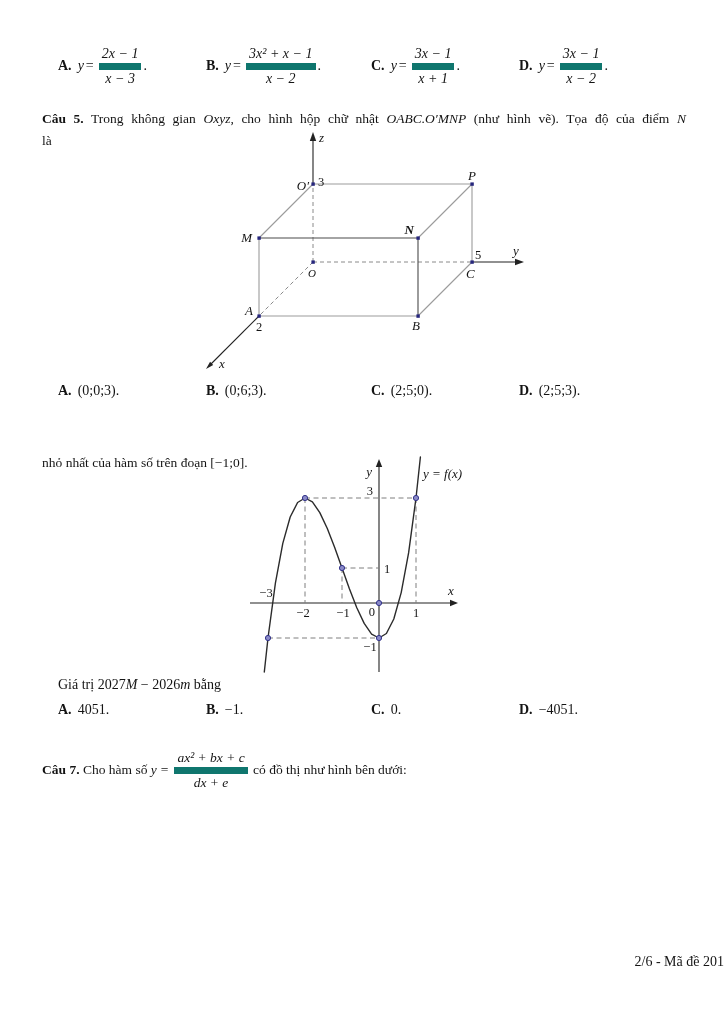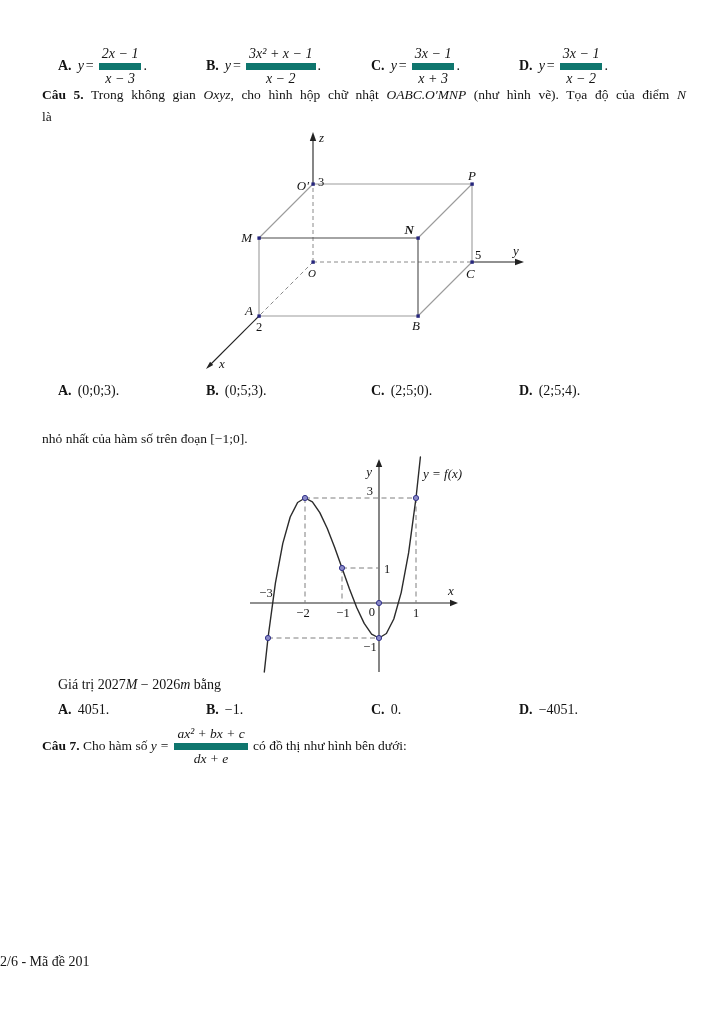--- a/index.html
+++ b/index.html
@@ -6,41 +6,41 @@
   .page{
     position:relative;width:724px;height:1024px;margin:0 auto;
     background:#ffffff;overflow:hidden;
     font-family:"Liberation Serif","DejaVu Serif",serif;
     color:#141414;font-size:13.5px;line-height:1.55;
   }
   .abs{position:absolute;}
   .b{font-weight:bold;}
   .i{font-style:italic;}
   
-  .para{position:absolute;left:42px;width:644px;}
+  .para{position:absolute;left:42px;width:644px;margin-top:24px;}
   .just{text-align:justify;text-align-last:justify;}
   
   .ansrow{position:absolute;left:58px;width:628px;display:flex;font-size:14px;}
   .cell0{width:148px;}
   .cell1{width:165px;}
   .cell2{width:148px;}
   .cell3{flex:1;}
   .lbl{font-weight:bold;margin-right:6px;}
   .mvar{font-style:italic;}
   
   .frac{display:inline-block;vertical-align:middle;text-align:center;
         line-height:1.12;font-style:italic;margin:0 2px;}
   .frac .num{display:block;padding:0 3px 1px 3px;}
   .frac .den{display:block;border-top:7px solid #0f766e;padding:1px 3px 0 3px;}
   .fr-row .cellc{display:flex;align-items:center;}
   .fr-row .meq{margin:0 3px 0 2px;}
-  .q7line{position:absolute;left:42px;width:644px;display:flex;align-items:center;}
+  .q7line{position:absolute;left:42px;width:644px;display:flex;align-items:center;margin-top:24px;}
   .q7line .seg{white-space:pre;}
   svg text{font-family:"Liberation Serif","DejaVu Serif",serif;}
-  .footer{position:absolute;top:951px;left:0;width:724px;text-align:left;font-size:14px;}
+  .footer{position:absolute;top:951px;left:0;width:724px;text-align:right;font-size:14px;}
 </style>
 </head>
 <body>
 
 <div class="page">
 
   <div class="ansrow fr-row" style="top:44px;height:44px;">
     <div class="cell0 cellc">
       <span class="lbl">A.</span>
       <span class="mvar">y</span>
@@ -60,21 +60,21 @@
         <span class="den">x − 2</span>
       </span>
       <span>.</span>
     </div>
     <div class="cell2 cellc">
       <span class="lbl">C.</span>
       <span class="mvar">y</span>
       <span class="meq">=</span>
       <span class="frac">
         <span class="num">3x − 1</span>
-        <span class="den">x + 3</span>
+        <span class="den">x + 1</span>
       </span>
       <span>.</span>
     </div>
     <div class="cell3 cellc">
       <span class="lbl">D.</span>
       <span class="mvar">y</span>
       <span class="meq">=</span>
       <span class="frac">
         <span class="num">3x − 1</span>
         <span class="den">x − 2</span>
@@ -147,23 +147,23 @@
     </g>
     <g font-size="12.5" font-style="normal" fill="#141414">
       <text x="318" y="186">3</text>
       <text x="475" y="259">5</text>
       <text x="256" y="331">2</text>
     </g>
   </svg>
 
   <div class="ansrow" style="top:380px;">
     <div class="cell0"><span class="lbl">A.</span><span>(0;0;3)</span><span>.</span></div>
-    <div class="cell1"><span class="lbl">B.</span><span>(0;5;3)</span><span>.</span></div>
+    <div class="cell1"><span class="lbl">B.</span><span>(0;6;3)</span><span>.</span></div>
     <div class="cell2"><span class="lbl">C.</span><span>(2;5;0)</span><span>.</span></div>
-    <div class="cell3"><span class="lbl">D.</span><span>(2;5;4)</span><span>.</span></div>
+    <div class="cell3"><span class="lbl">D.</span><span>(2;5;3)</span><span>.</span></div>
   </div>
 
   <div class="para" style="top:429px;">nhỏ nhất của hàm số trên đoạn [−1;0].</div>
 
   <svg class="abs" style="left:235px;top:452px;" width="232" height="222" viewBox="235 452 232 222">
 
     <g stroke="#222222" stroke-width="1.1">
       <line x1="250" y1="603" x2="454" y2="603"></line>
       <line x1="379" y1="672" x2="379" y2="463"></line>
     </g>

